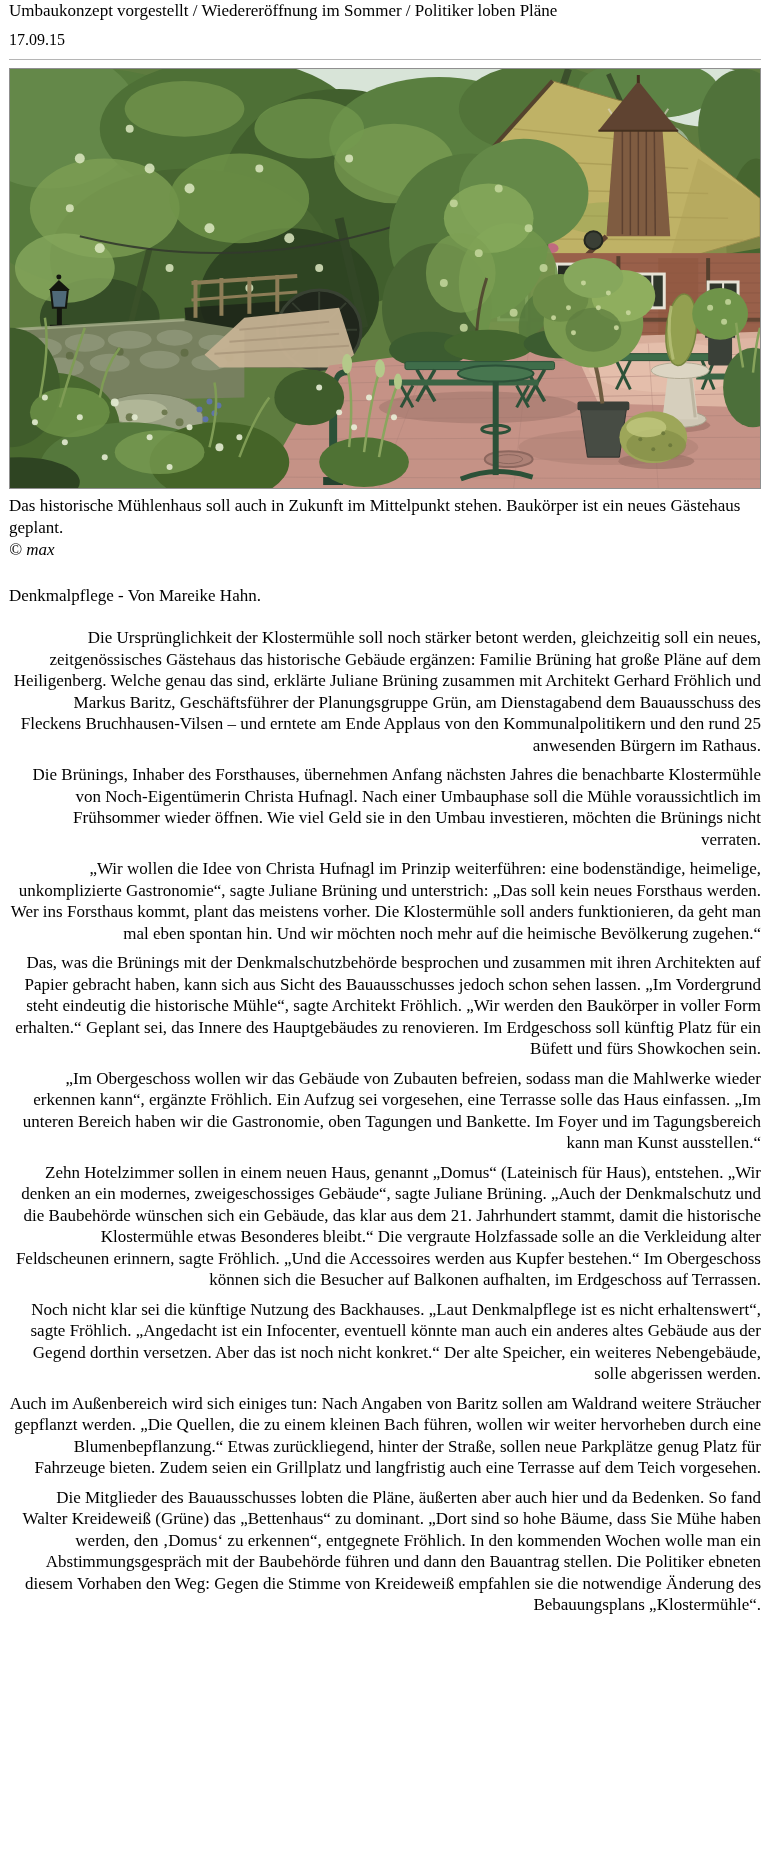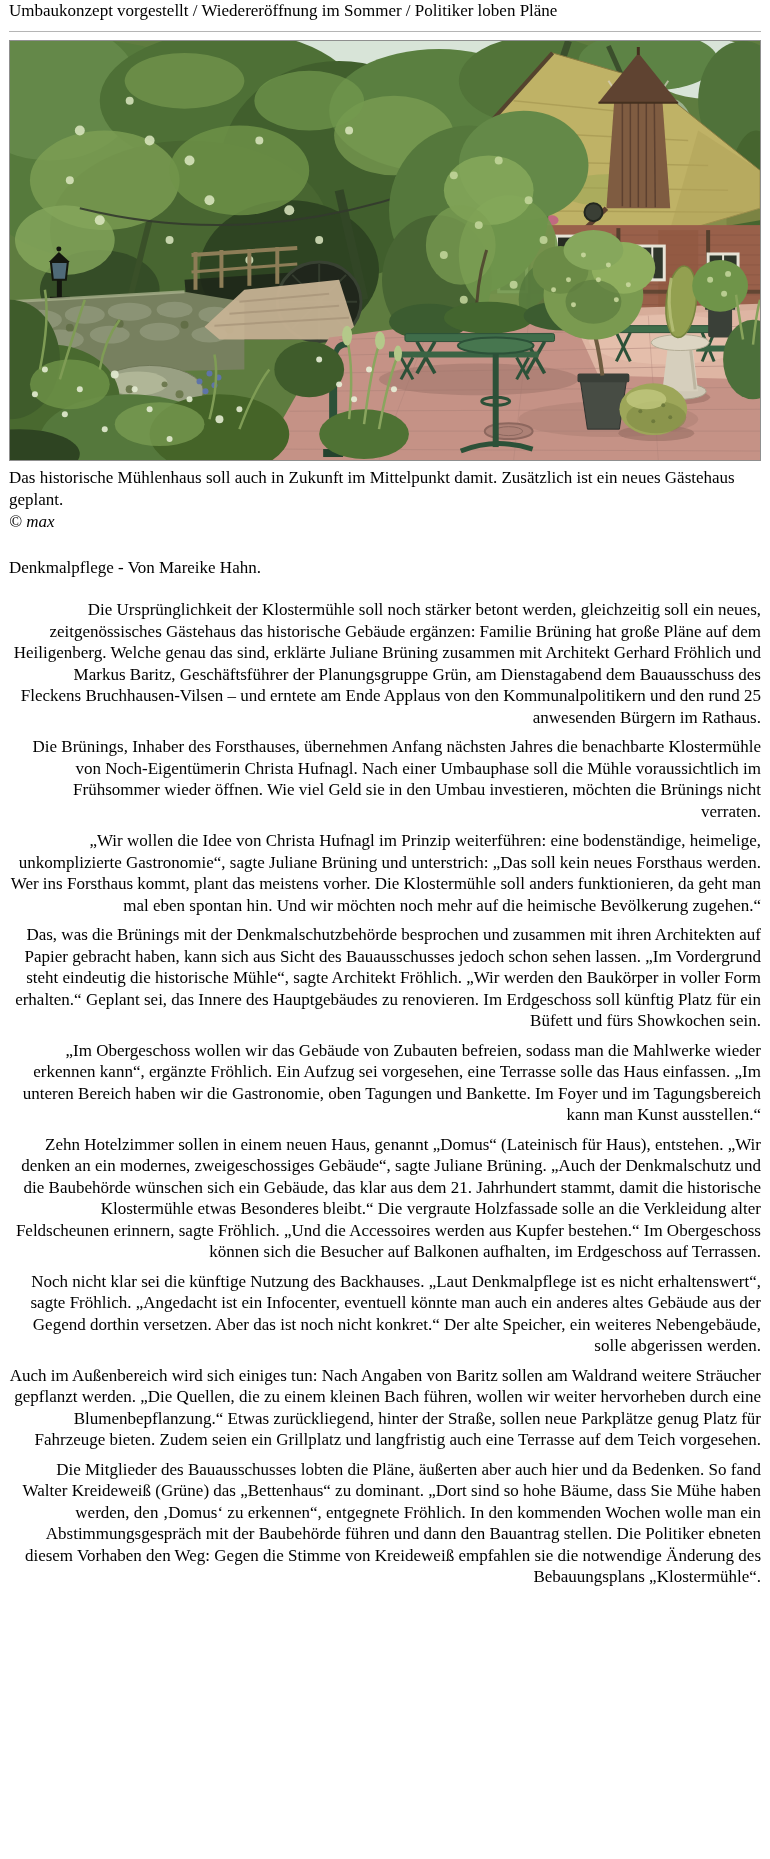--- a/index.html
+++ b/index.html
@@ -16,20 +16,21 @@
   .byline{font-size:17px;line-height:22px;margin-top:24px;}
   .body-text{margin-top:20px;}
   .body-text p{font-size:17px;line-height:21.5px;margin:0 0 8px 0;text-align:right;}
   .body-text p.gap{}
 </style>
 </head>
 <body>
 
 <div class="page">
   <div class="kicker">Umbaukonzept vorgestellt / Wiedereröffnung im Sommer / Politiker loben Pläne</div>
+  <div class="date">17.09.15</div>
 
   <div class="photo-rule"></div>
 
   <figure class="photo-wrap" style="margin-left:0;margin-right:0;">
     <svg width="750" height="419" viewBox="0 0 752 421" preserveAspectRatio="none">
 
       <rect width="752" height="421" fill="#5e7c3f"></rect>
 
       <ellipse cx="370" cy="18" rx="190" ry="26" fill="#d8e4d8"></ellipse>
       <ellipse cx="560" cy="30" rx="70" ry="24" fill="#cfdfd2"></ellipse>
@@ -391,21 +392,21 @@
       <g fill="#e8efd8" opacity=".9">
         <circle cx="310" cy="320" r="3"></circle>
           <circle cx="330" cy="345" r="3"></circle>
           <circle cx="360" cy="330" r="3"></circle>
         <circle cx="385" cy="350" r="3"></circle>
           <circle cx="345" cy="360" r="3"></circle>
       </g>
     </svg>
   </figure>
 
-  <div class="caption">Das historische Mühlenhaus soll auch in Zukunft im Mittelpunkt damit. Zusätzlich ist ein neues Gästehaus geplant.</div>
+  <div class="caption">Das historische Mühlenhaus soll auch in Zukunft im Mittelpunkt stehen. Baukörper ist ein neues Gästehaus geplant.</div>
   <div class="credit">© max</div>
 
   <div class="byline">Denkmalpflege - Von Mareike Hahn.</div>
 
   <div class="body-text">
       <p>Die Ursprünglichkeit der Klostermühle soll noch stärker betont werden, gleichzeitig soll ein neues, zeitgenössisches Gästehaus das historische Gebäude ergänzen: Familie Brüning hat große Pläne auf dem Heiligenberg. Welche genau das sind, erklärte Juliane Brüning zusammen mit Architekt Gerhard Fröhlich und Markus Baritz, Geschäftsführer der Planungsgruppe Grün, am Dienstagabend dem Bauausschuss des Fleckens Bruchhausen-Vilsen – und erntete am Ende Applaus von den Kommunalpolitikern und den rund 25 anwesenden Bürgern im Rathaus.</p>
       <p class="gap">Die Brünings, Inhaber des Forsthauses, übernehmen Anfang nächsten Jahres die benachbarte Klostermühle von Noch-Eigentümerin Christa Hufnagl. Nach einer Umbauphase soll die Mühle voraussichtlich im Frühsommer wieder öffnen. Wie viel Geld sie in den Umbau investieren, möchten die Brünings nicht verraten.</p>
       <p>„Wir wollen die Idee von Christa Hufnagl im Prinzip weiterführen: eine bodenständige, heimelige, unkomplizierte Gastronomie“, sagte Juliane Brüning und unterstrich: „Das soll kein neues Forsthaus werden. Wer ins Forsthaus kommt, plant das meistens vorher. Die Klostermühle soll anders funktionieren, da geht man mal eben spontan hin. Und wir möchten noch mehr auf die heimische Bevölkerung zugehen.“</p>
       <p>Das, was die Brünings mit der Denkmalschutzbehörde besprochen und zusammen mit ihren Architekten auf Papier gebracht haben, kann sich aus Sicht des Bauausschusses jedoch schon sehen lassen. „Im Vordergrund steht eindeutig die historische Mühle“, sagte Architekt Fröhlich. „Wir werden den Baukörper in voller Form erhalten.“ Geplant sei, das Innere des Hauptgebäudes zu renovieren. Im Erdgeschoss soll künftig Platz für ein Büfett und fürs Showkochen sein.</p>
       <p>„Im Obergeschoss wollen wir das Gebäude von Zubauten befreien, sodass man die Mahlwerke wieder erkennen kann“, ergänzte Fröhlich. Ein Aufzug sei vorgesehen, eine Terrasse solle das Haus einfassen. „Im unteren Bereich haben wir die Gastronomie, oben Tagungen und Bankette. Im Foyer und im Tagungsbereich kann man Kunst ausstellen.“</p>

